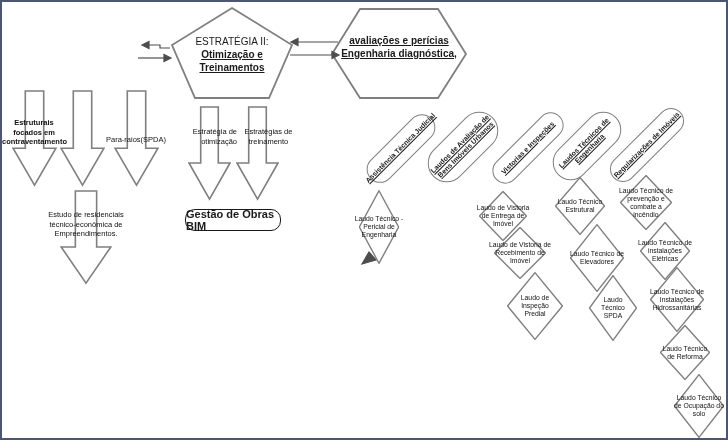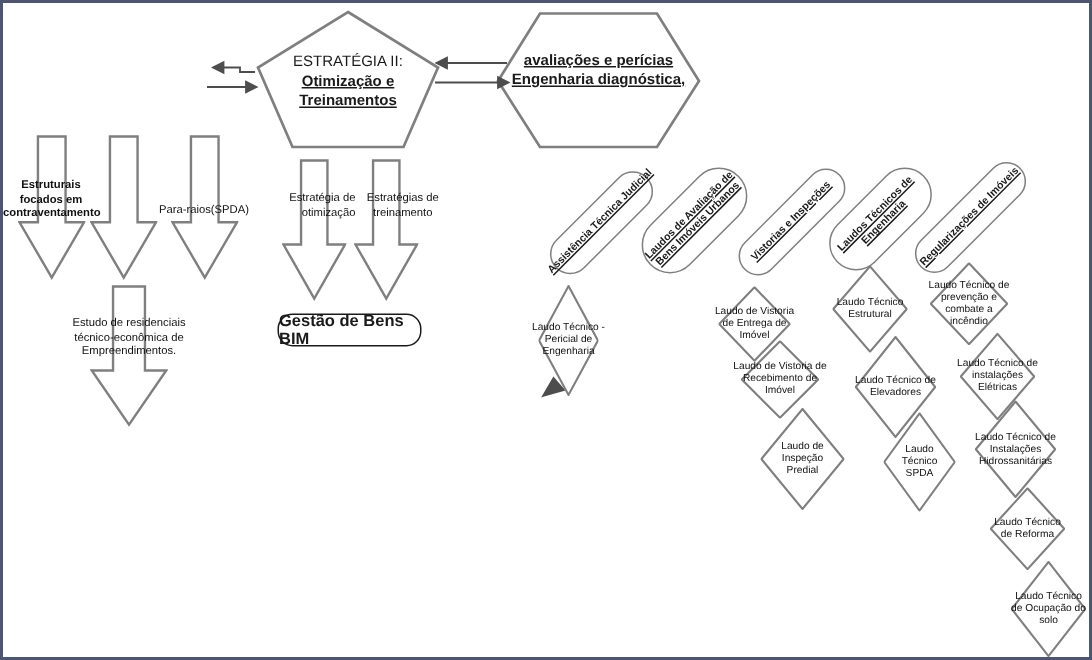--- a/index.html
+++ b/index.html
@@ -113,21 +113,21 @@
     <path d="M13 1 H31 V60 H43 L22 98 L1 60 H13 Z"></path>
     </svg>
   <svg class="fat-arrow" style="left:234px;top:104px;width:43px;height:95px" viewBox="0 0 44 100" preserveAspectRatio="none">
     <path d="M13 1 H31 V60 H43 L22 98 L1 60 H13 Z"></path>
     </svg>
 
   <div class="lbl" style="left:180px;top:125px;width:55px;text-align:right;">Estratégia de otimização</div>
   <div class="lbl" style="left:239px;top:125px;width:55px;">Estratégias de treinamento</div>
 
   <div class="result-box" style="left:183px;top:207px;width:96px;height:22px;">
-    <span>Gestão de Bens BIM</span>
+    <span>Gestão de Obras BIM</span>
   </div>
 
   <div class="pill" style="left:356px;top:132.5px;width:86px;height:27px;border-radius:14px;">
     <div class="ptext nowrap">Assistência Técnica Judicial</div>
   </div>
   <div class="pill" style="left:419px;top:126px;width:84px;height:38px;border-radius:19px;">
     <div class="ptext" style="width:80px;">Laudos de Avaliação de Bens Imóveis Urbanos</div>
   </div>
   <div class="pill" style="left:481px;top:133px;width:90px;height:26px;border-radius:13px;">
     <div class="ptext nowrap">Vistorias e Inspeções</div>

